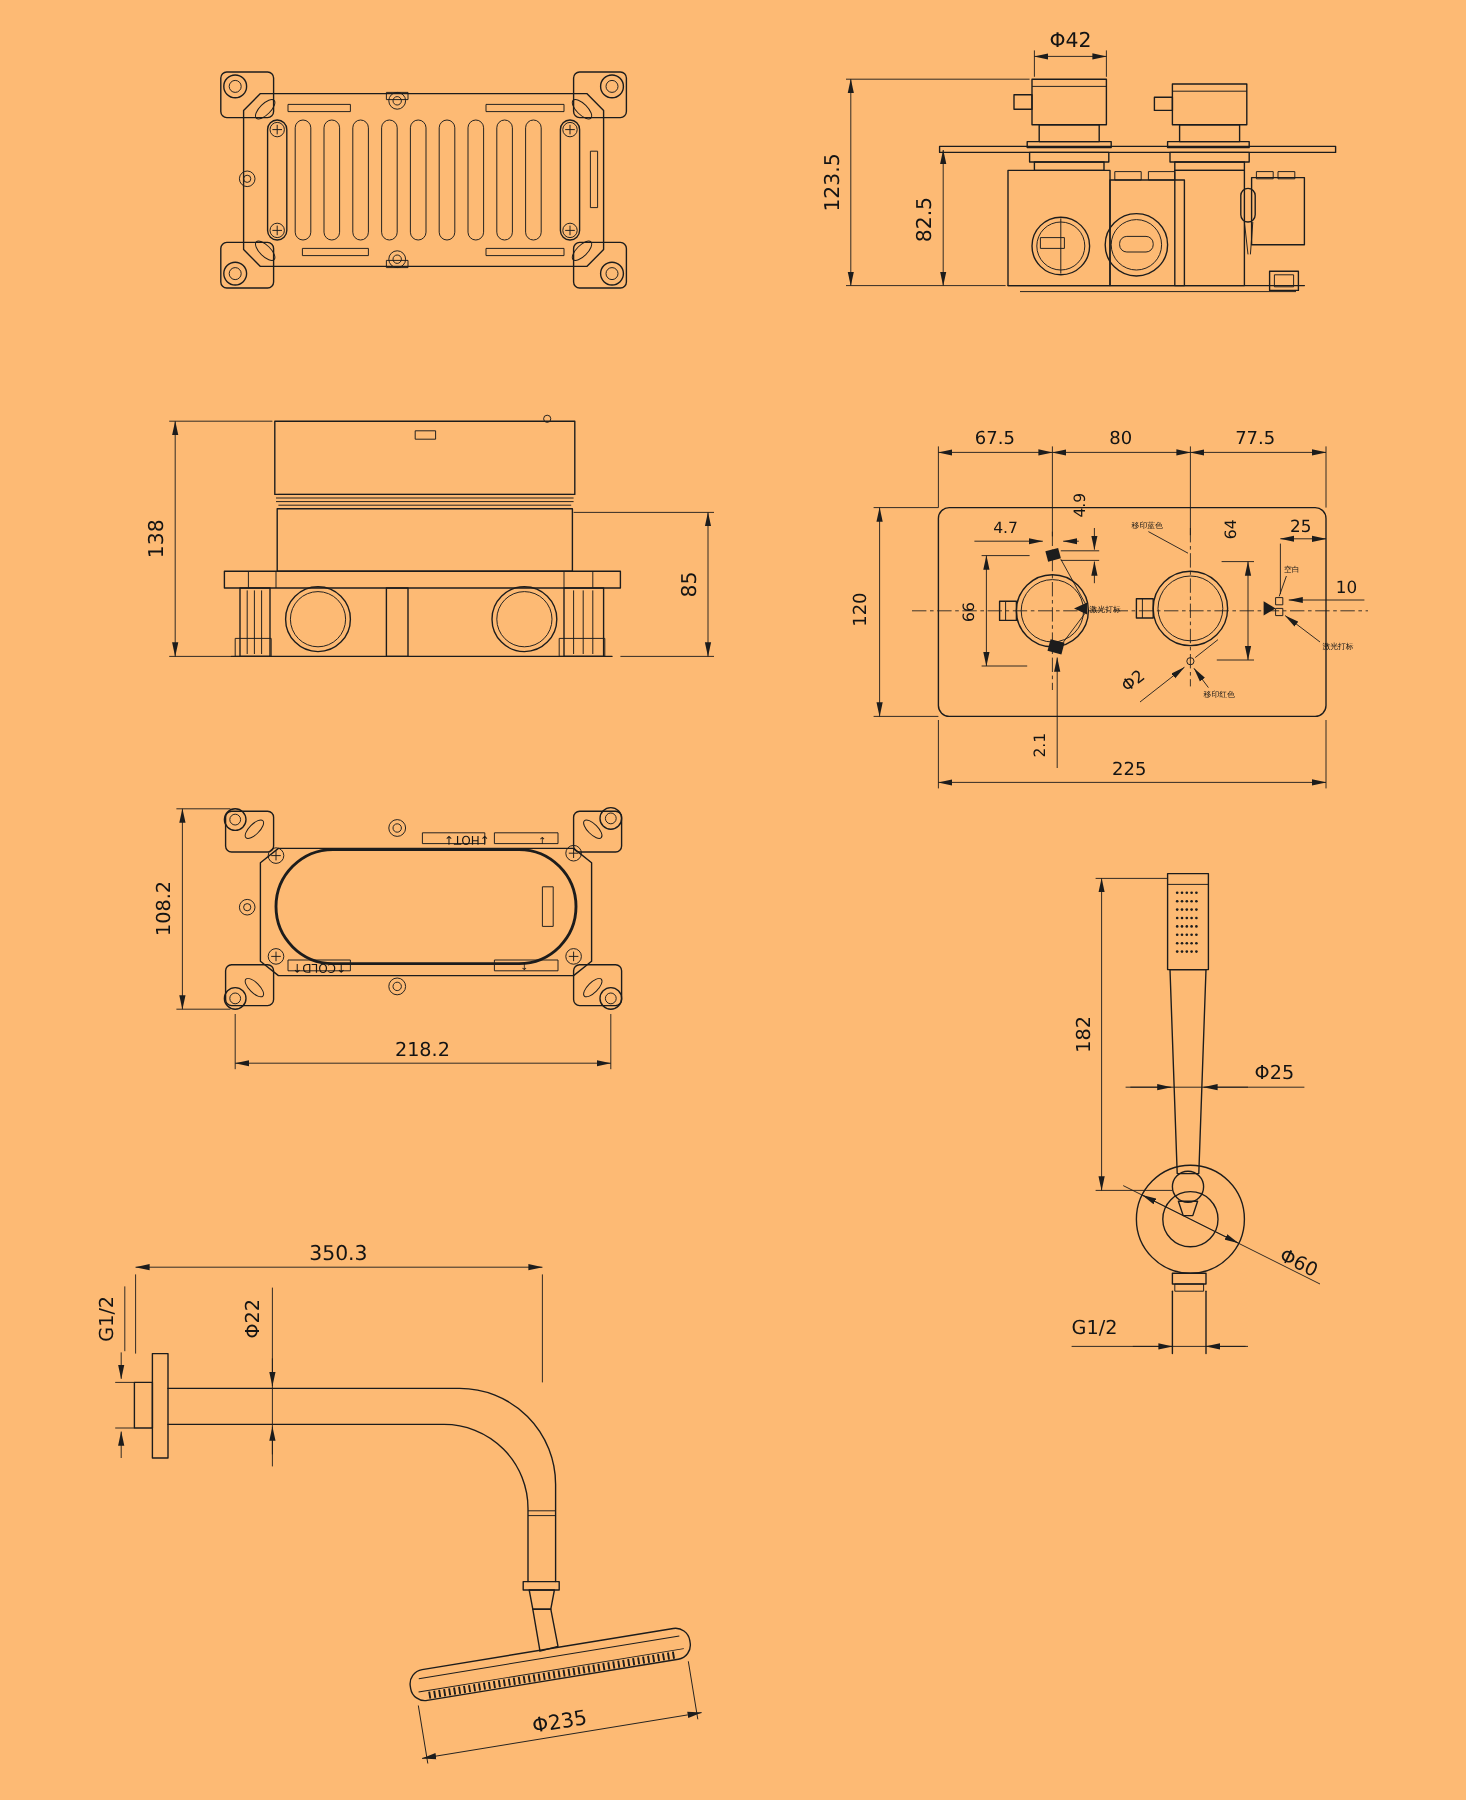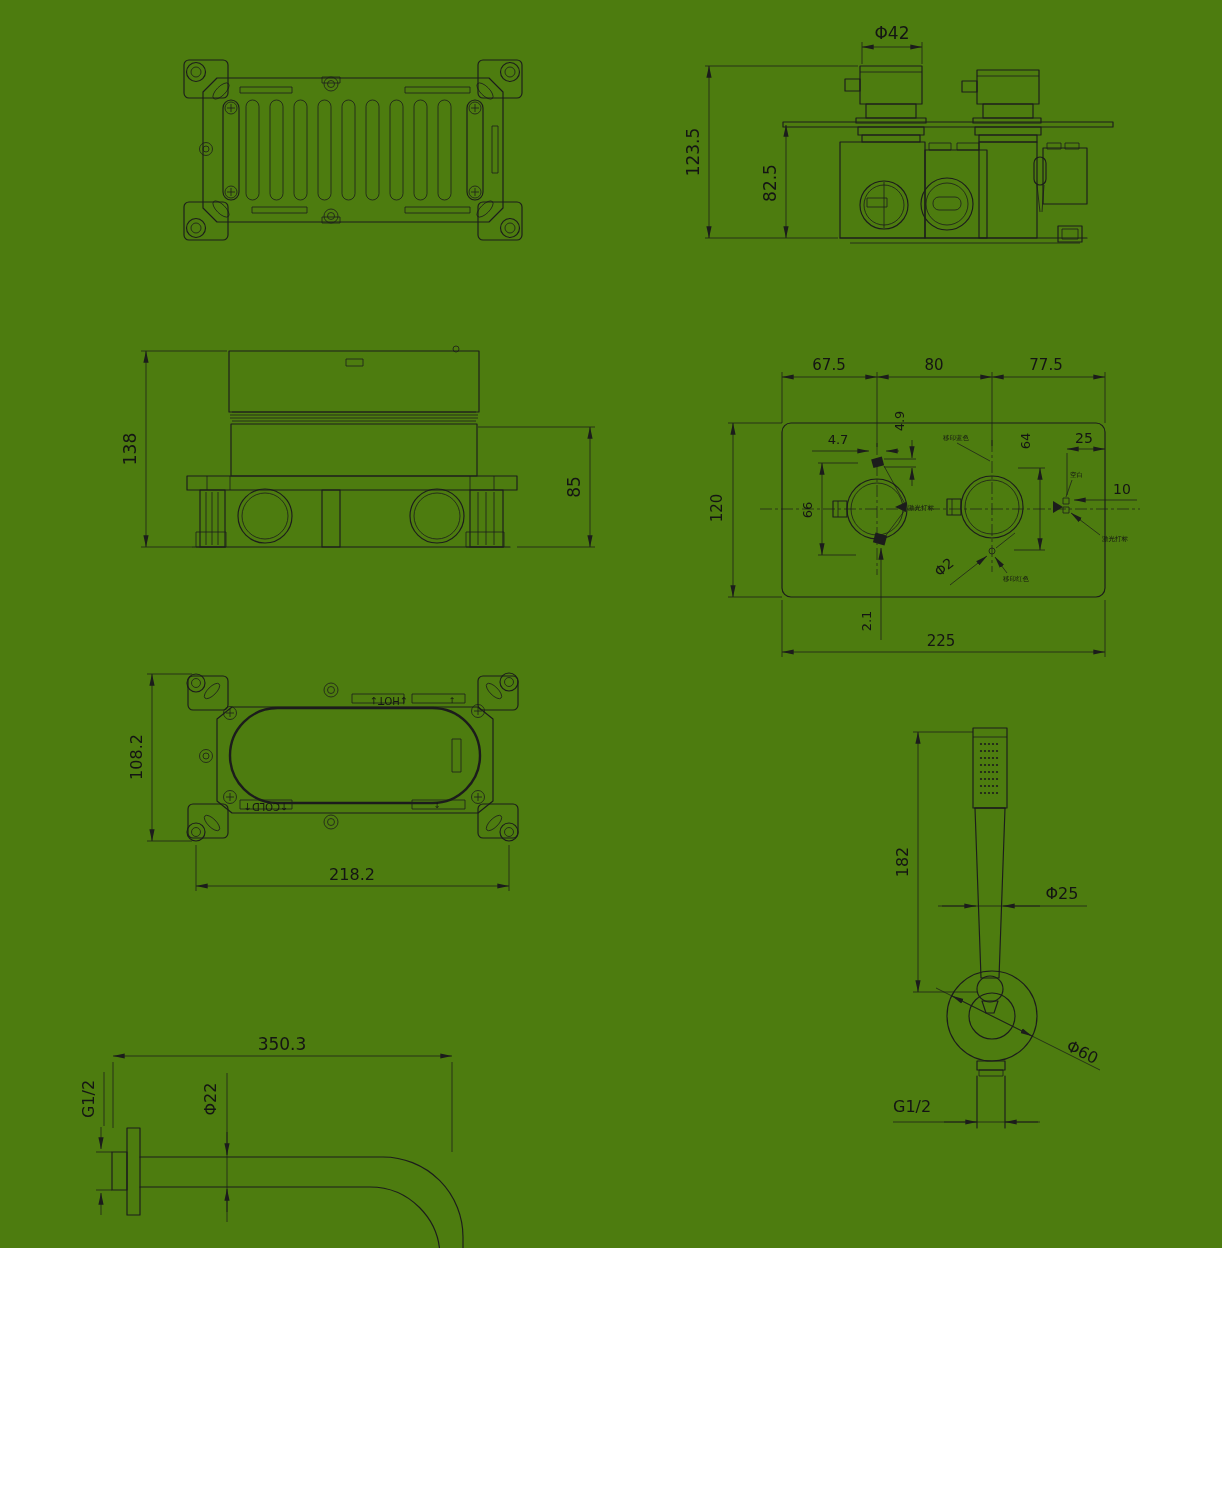--- a/index.html
+++ b/index.html
@@ -1,16 +1,16 @@
 <!DOCTYPE html>
 <html><head>
 <meta charset="utf-8">
 <style>
   html,body{margin:0;padding:0;background:#fff;}
-  .canvas{position:relative;width:1222px;height:1248px;background:#4d7c0f;overflow:hidden;}
+  .canvas{position:relative;width:1222px;height:1500px;background:#fdba74;overflow:hidden;}
   svg{display:block}
   .o{fill:none;stroke:#1c1c1c;stroke-width:1.15;stroke-linejoin:round;stroke-linecap:round}
   .o2{fill:none;stroke:#1c1c1c;stroke-width:0.8;stroke-linejoin:round}
   .bold{stroke-width:2.4}
   .d{fill:none;stroke:#1c1c1c;stroke-width:0.75;stroke-linecap:butt}
   .cl{fill:none;stroke:#1c1c1c;stroke-width:0.7;stroke-dasharray:12 3 3 3}
   .f{fill:#1c1c1c;stroke:none}
   text{fill:#141414;font-family:"DejaVu Sans","Liberation Sans",sans-serif}
   .t17{font-size:17px}.t16{font-size:16px}.t15{font-size:15px}.t14{font-size:14px}
   .t13{font-size:13px}.t10{font-size:10px}.t8{font-size:8px}.t65{font-size:6.5px}

